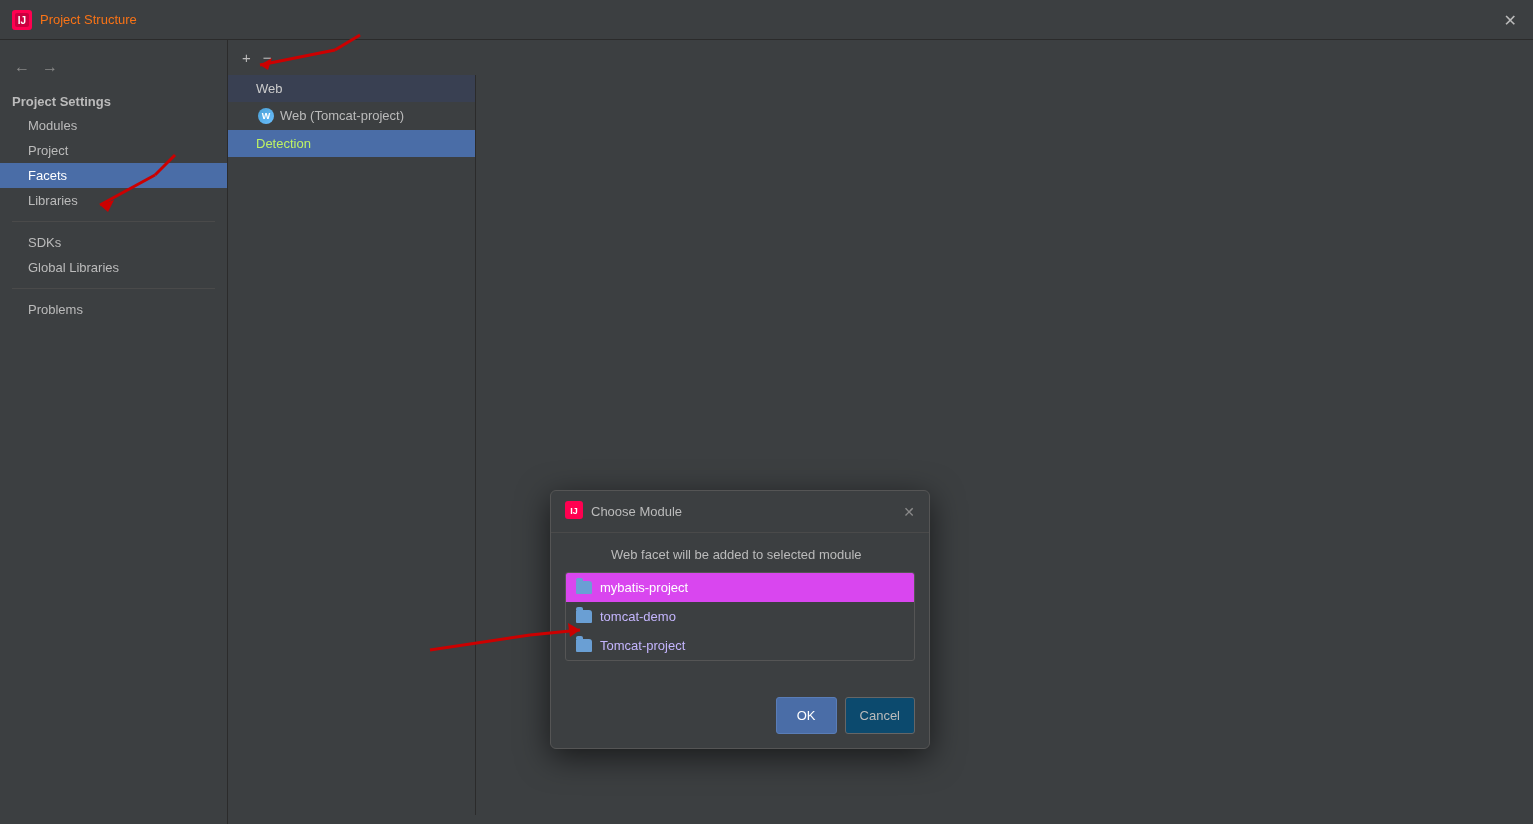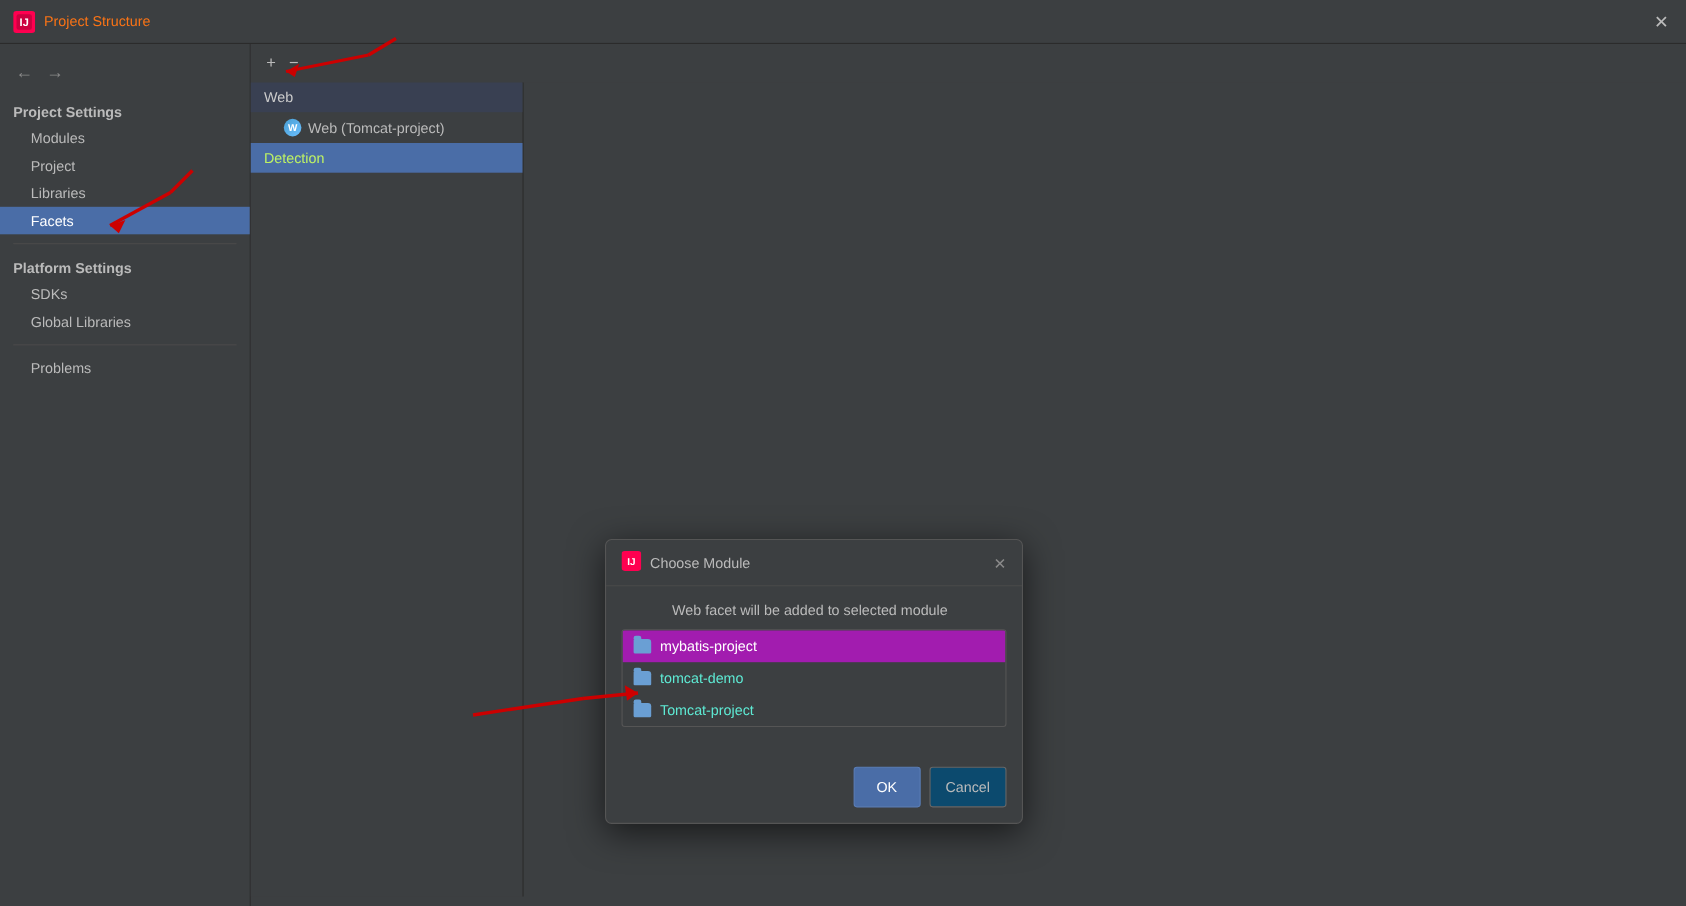--- a/index.html
+++ b/index.html
@@ -132,26 +132,25 @@
     
     .facets-list {
       width: 248px;
       background: #3c3f41;
       float: left;
       height: calc(100% - 44px);
       border-right: 1px solid #2b2b2b;
     }
 
     .facets-list-item {
-      padding: 6px 12px;
-      cursor: pointer;
-      font-size: 13px;
-      color: #bbbbbb;
-      display: flex;
-      align-items: center;
+      padding: 6px 28px;
+      cursor: pointer;
+      font-size: 13px;
+      color: #bbbbbb;
+      display: flex;
       gap: 6px;
     }
     .facets-list-item.selected {
       background: #4a6da7;
       color: #bef264;
     }
     .facets-list-item.group {
       background: #394052;
       color: #cccccc;
       font-weight: normal;
@@ -221,24 +220,24 @@
       margin-bottom: 14px;
     }
 
     .module-item {
       padding: 7px 10px;
       cursor: pointer;
       display: flex;
       align-items: center;
       gap: 8px;
       font-size: 13px;
-      color: #5eead4;
+      color: #c4b5fd;
     }
     .module-item.selected {
-      background: #a21caf;
+      background: #d946ef;
       color: #ffffff;
     }
 
     
     .folder-icon {
       width: 16px;
       height: 13px;
       background: #6a9fd4;
       border-radius: 1px 3px 1px 1px;
       position: relative;
@@ -318,30 +317,29 @@
     </div>
 
     <div class="section-header">Project Settings</div>
 
     <div class="sidebar-item">
       <span>Modules</span>
     </div>
     <div class="sidebar-item">
       <span>Project</span>
     </div>
-    <div class="sidebar-item">
-      <span>Libraries</span>
-    </div>
     <div class="sidebar-item active">
       <span>Facets</span>
     </div>
+    <div class="sidebar-item">
+      <span>Libraries</span>
+    </div>
 
     <div class="sidebar-divider"></div>
 
-    <div class="section-header">Platform Settings</div>
 
     <div class="sidebar-item">
       <span>SDKs</span>
     </div>
     <div class="sidebar-item">
       <span>Global Libraries</span>
     </div>
 
     <div class="sidebar-divider"></div>
 

